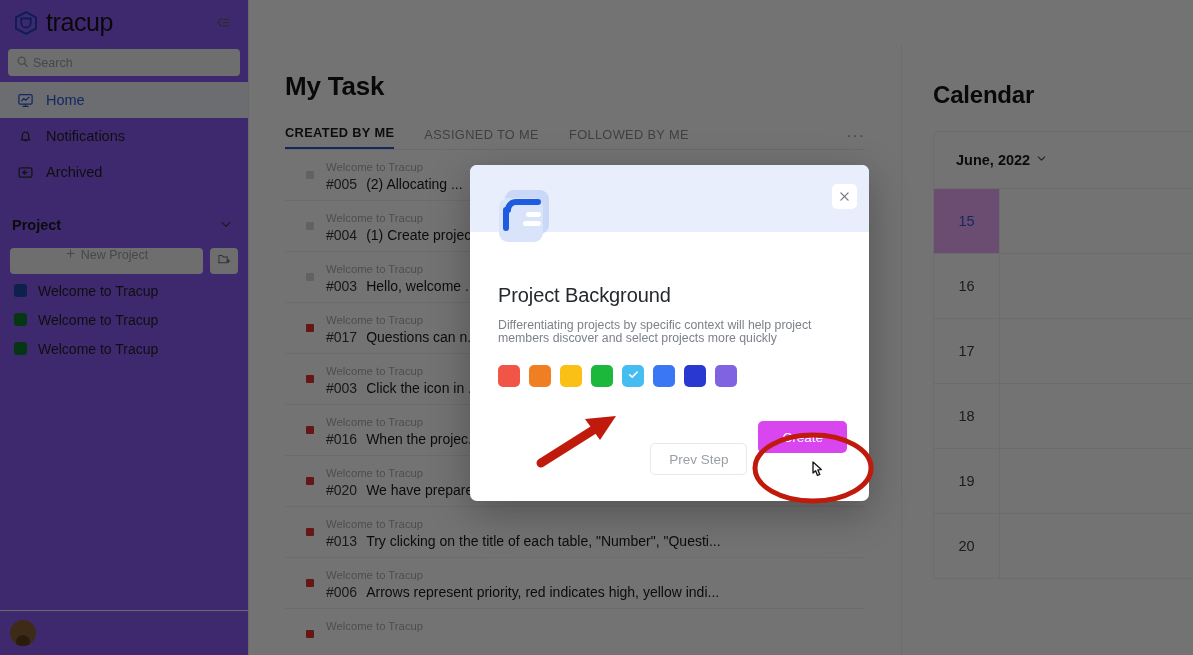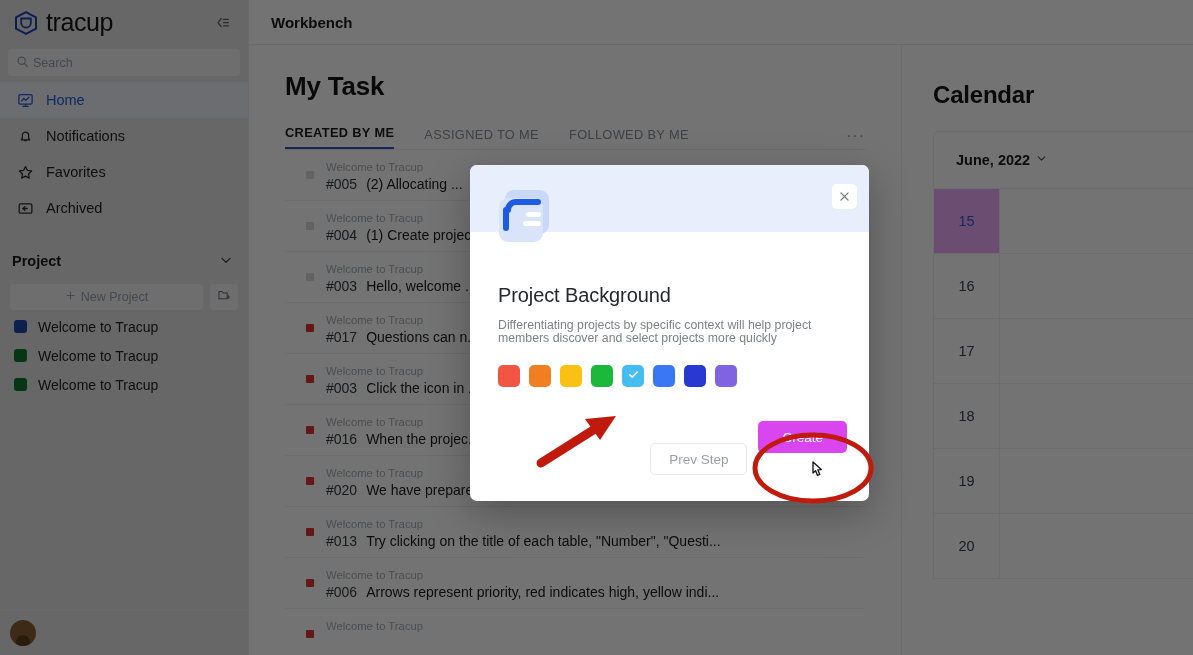--- a/index.html
+++ b/index.html
@@ -20,21 +20,21 @@
   #backdrop {
     position: absolute; inset: 0;
     background: rgba(0,0,0,0.55);
     z-index: 50;
   }
 
   
   #sidebar {
     position: absolute; left: 0; top: 0;
     width: 249px; height: 655px;
-    background: #e5e5e5;
+    background: #8b5cf6;
     border-right: 1px solid #ececec;
   }
   .brand-row {
     height: 45px;
     display: flex; align-items: center;
     padding: 0 14px 0 12px;
   }
   .brand-logo { width: 28px; height: 28px; flex: 0 0 28px; }
   .brand-name {
     font-size: 25px; font-weight: 400; letter-spacing: -0.4px;
@@ -67,21 +67,21 @@
     font-size: 14.5px; font-weight: 700; color: #1a1a1a;
   }
   .section-head .chev { margin-left: auto; }
 
   .newproj-row {
     display: flex; align-items: center; gap: 7px;
     padding: 0 10px; height: 30px; margin-top: 2px;
   }
   .newproj-btn {
     flex: 1; height: 26px; background: #f3f4f6; border-radius: 4px;
-    display: flex; align-items: center; justify-content: center;
+    display: flex; justify-content: center;
     gap: 5px; font-size: 12.5px; color: #9aa0a6; cursor: pointer;
   }
   .newfolder-btn {
     width: 28px; height: 26px; background: #f3f4f6; border-radius: 4px;
     display: flex; align-items: center; justify-content: center; cursor: pointer;
   }
 
   .proj-item {
     height: 29px; display: flex; align-items: center; gap: 11px;
     padding: 0 14px; cursor: pointer;
@@ -305,28 +305,20 @@
     <div class="nav-item">
       <span class="nav-ico">
         <svg viewBox="0 0 20 20" width="17" height="17" fill="none" stroke="#2b2b2b" stroke-width="1.5">
           <path d="M5 14 h10 l-1.3-2 V8.6 a3.7 3.7 0 0 0 -7.4 0 V12 Z" stroke-linejoin="round"></path>
           <path d="M8.4 14 a1.7 1.7 0 0 0 3.2 0"></path>
         </svg>
       </span>
       <span>Notifications</span>
     </div>
 
-    <div class="nav-item">
-      <span class="nav-ico">
-        <svg viewBox="0 0 20 20" width="17" height="17" fill="none" stroke="#2b2b2b" stroke-width="1.5" stroke-linejoin="round">
-          <path d="M10 3 l2.2 4.5 5 0.7 -3.6 3.5 0.85 4.95 L10 14.3 l-4.45 2.35 0.85 -4.95 L2.8 8.2 l5 -0.7 Z"></path>
-        </svg>
-      </span>
-      <span>Favorites</span>
-    </div>
 
     <div class="nav-item">
       <span class="nav-ico">
         <svg viewBox="0 0 20 20" width="17" height="17" fill="none" stroke="#2b2b2b" stroke-width="1.5" stroke-linejoin="round">
           <rect x="2.5" y="4.5" width="15" height="11" rx="1.8"></rect>
           <path d="M12 10 H7.2" stroke-linecap="round"></path>
             <path d="M9.2 7.9 L7 10 l2.2 2.1" stroke-linecap="round"></path>
         </svg>
       </span>
       <span>Archived</span>
@@ -374,23 +366,20 @@
     <div class="proj-item">
       <span class="proj-dot" style="background:#0f7a2e"></span>
       <span>Welcome to Tracup</span>
     </div>
 
     <div class="sidebar-foot">
       <div class="avatar"></div>
     </div>
   </div>
 
-  <div id="topbar">
-    <span class="title">Workbench</span>
-  </div>
 
   <div id="main">
     <div class="page-title">My Task</div>
 
     <div class="tabs">
       <div class="tab active">CREATED BY ME</div>
       <div class="tab">ASSIGNED TO ME</div>
       <div class="tab">FOLLOWED BY ME</div>
       <div class="more">···</div>
     </div>

